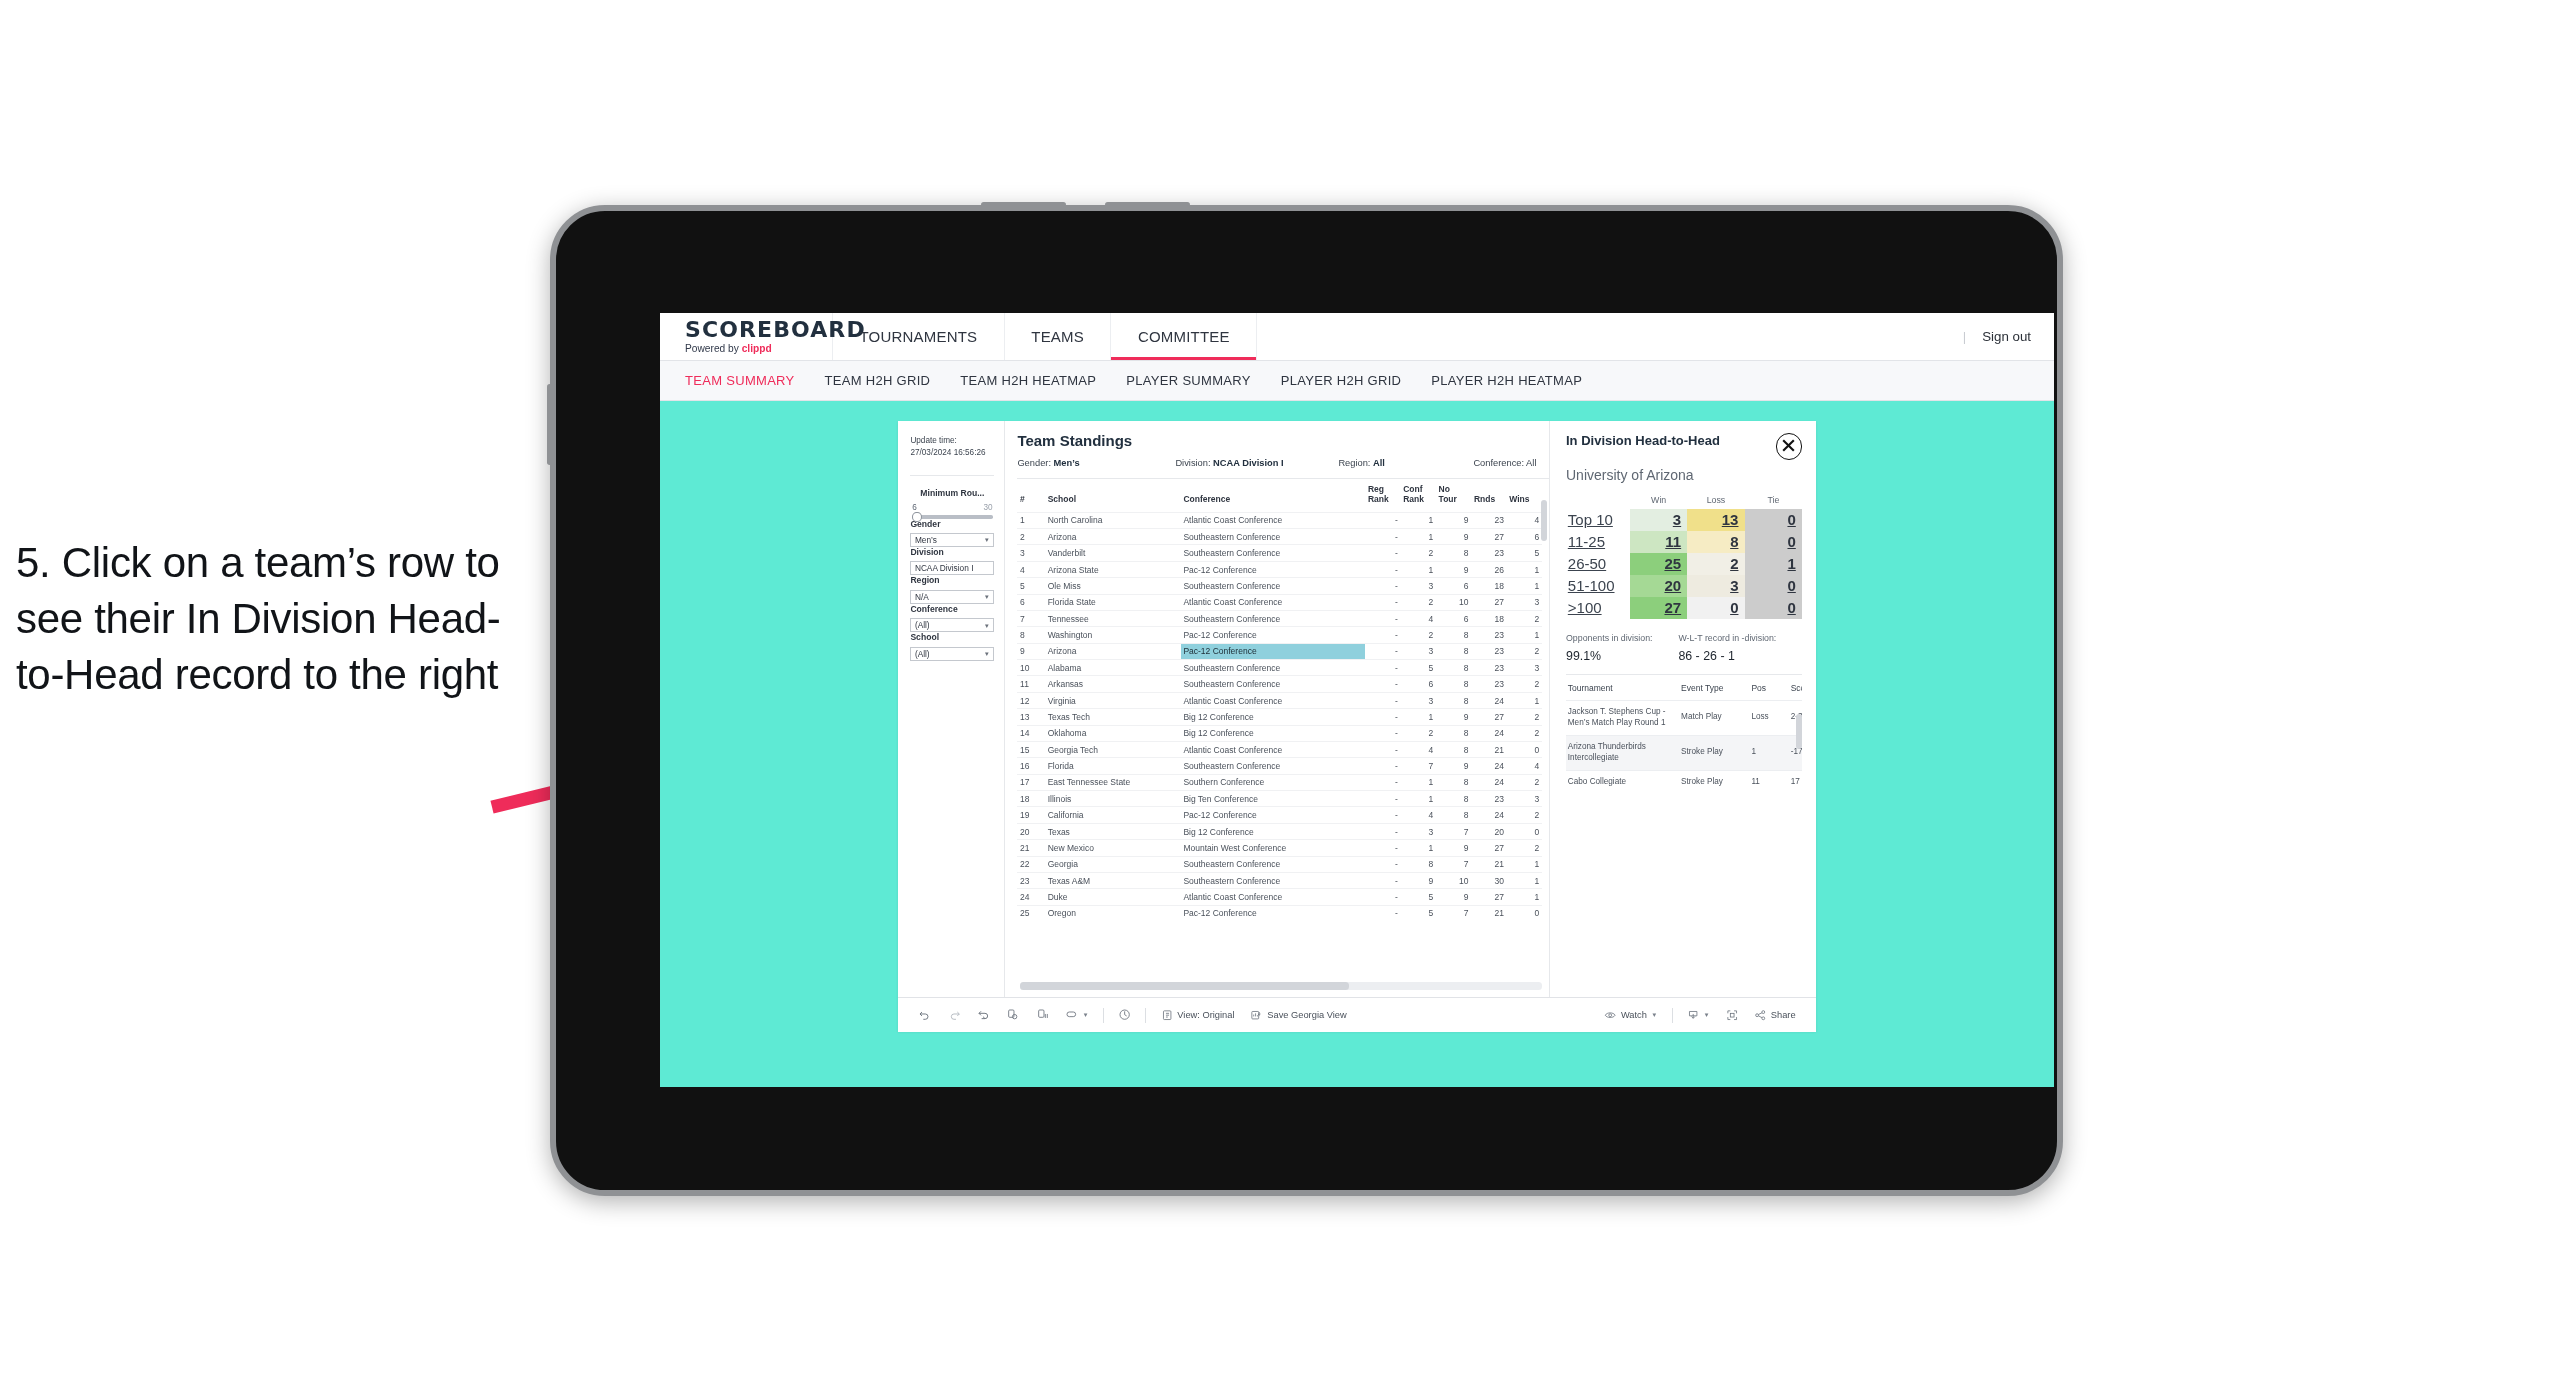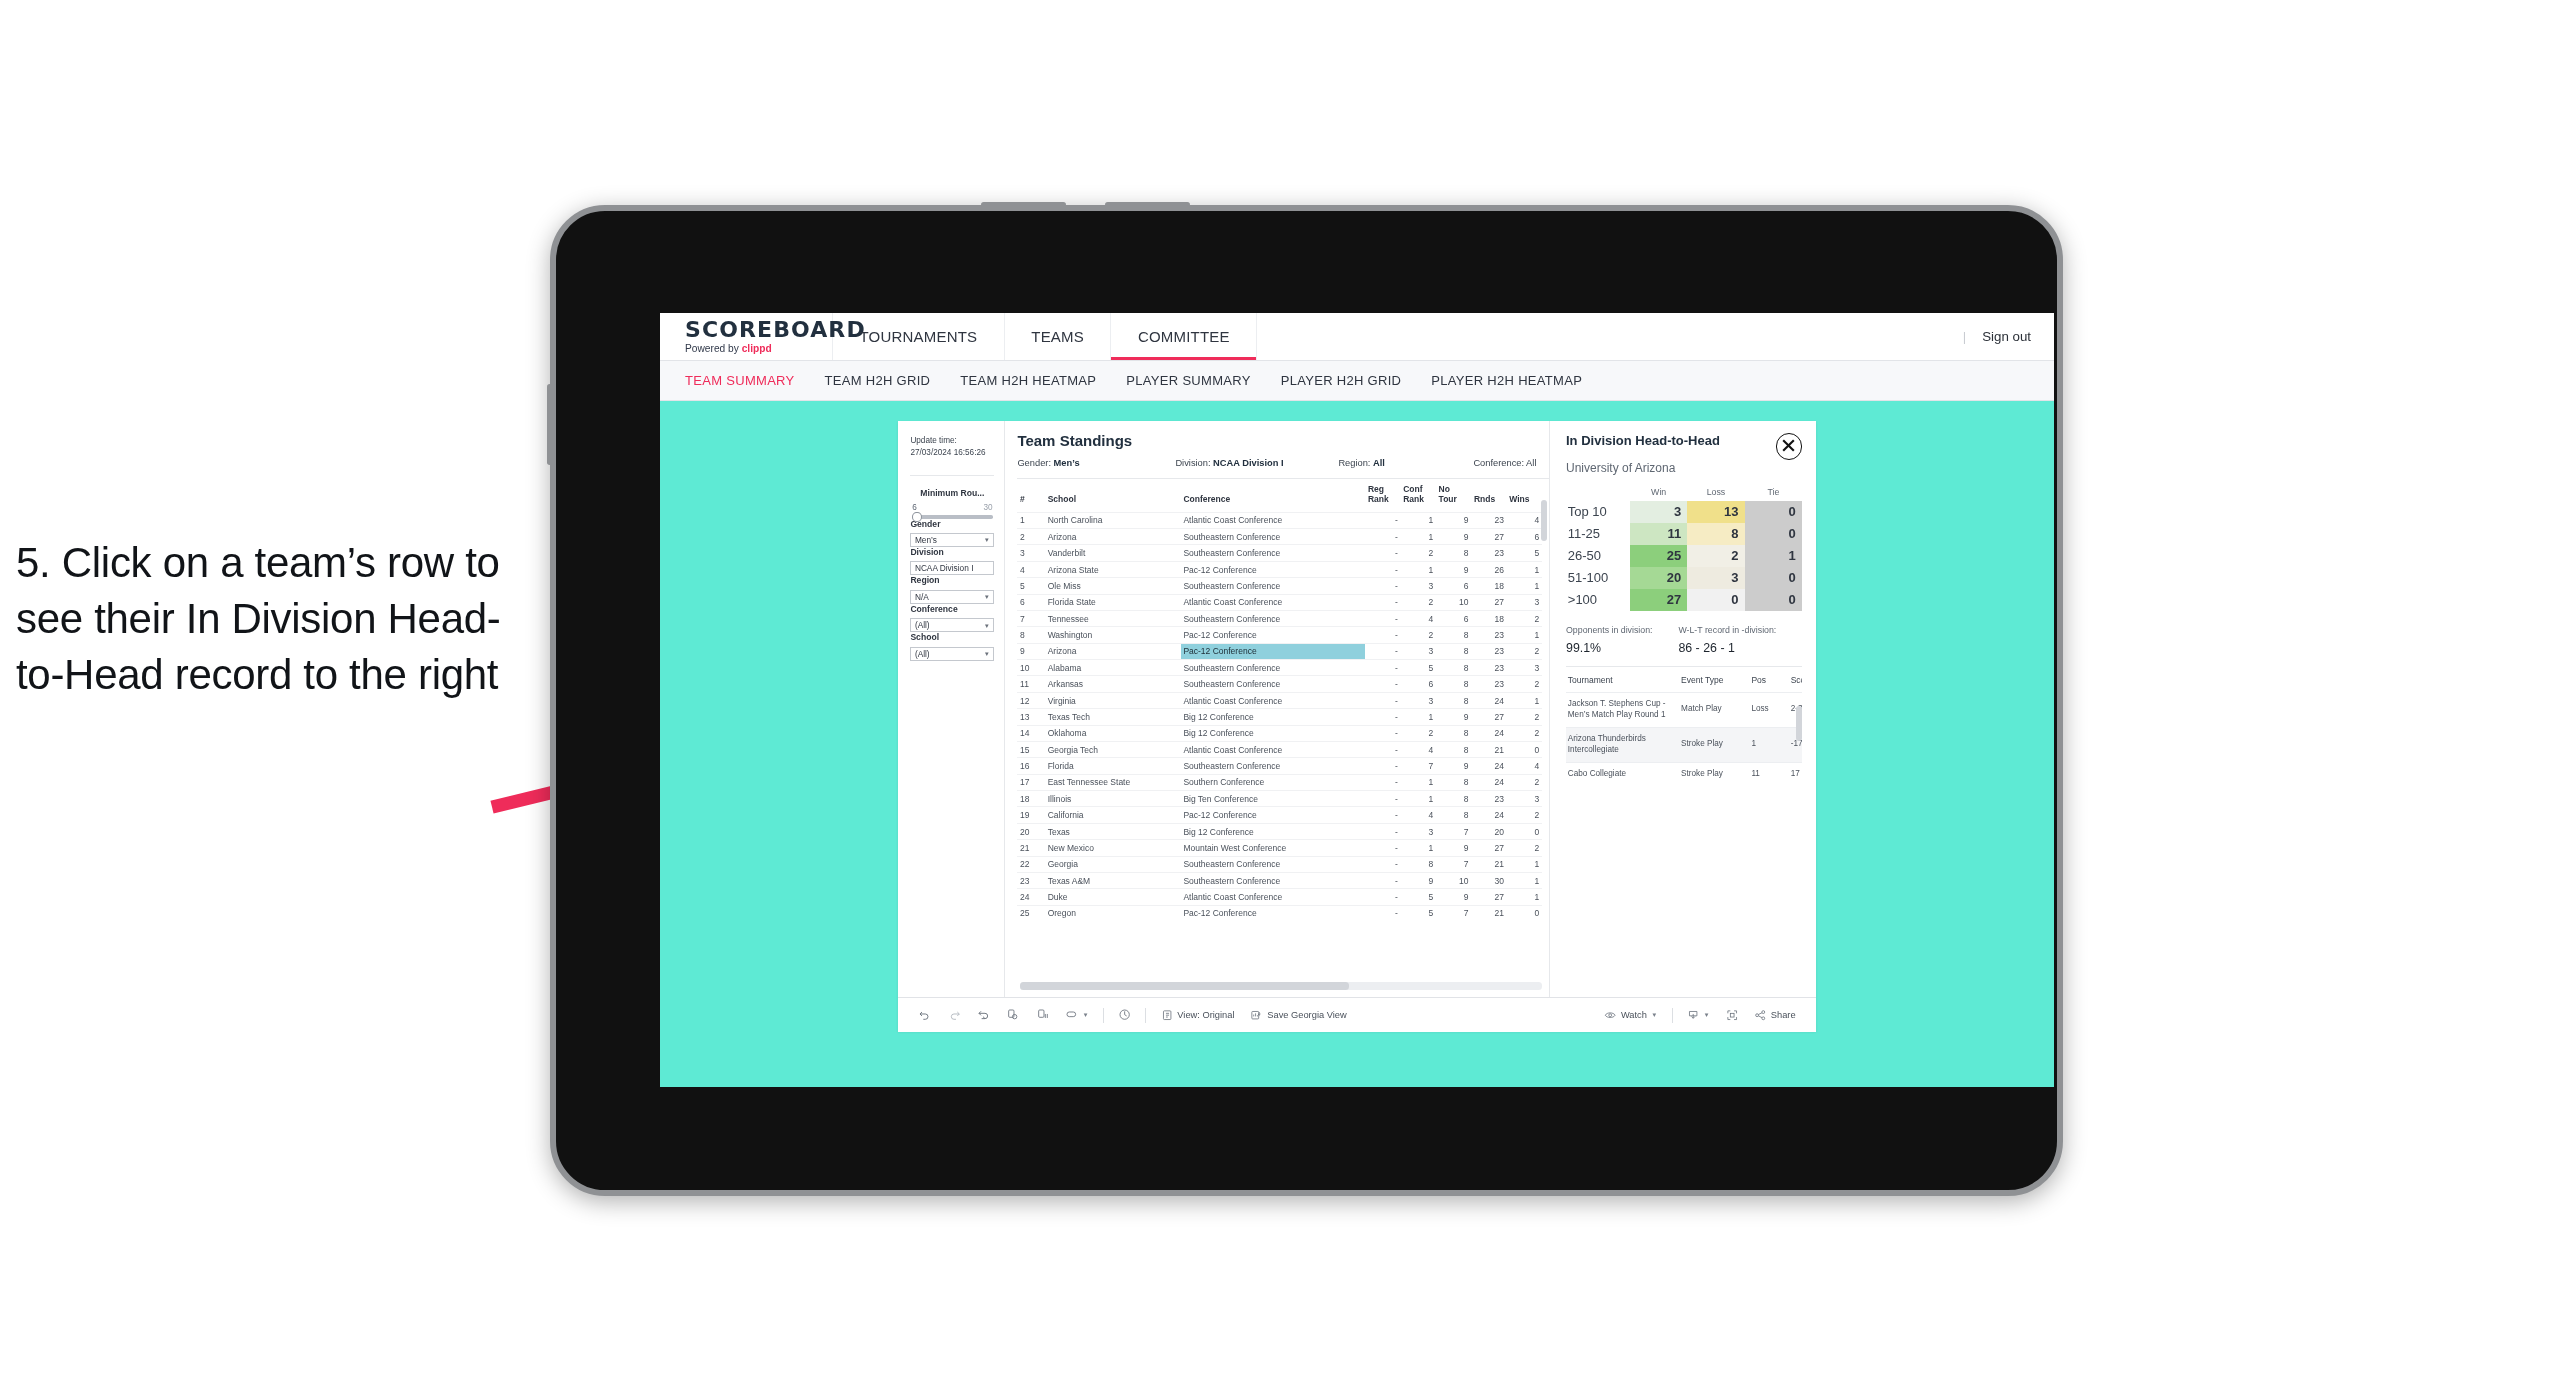--- a/index.html
+++ b/index.html
@@ -108,28 +108,28 @@
   tr.sel-row td.conf-hl{background:#8fd0dd;color:#20313a;}
   #tbl-wrap{flex:1;overflow:hidden;position:relative;padding-right:7px;}
   #vscroll{position:absolute;right:1.8px;top:21px;width:6.2px;height:41px;background:#d2d5da;border-radius:3.5px;}
   #hscroll-outer{height:8px;margin:3.5px 7px 7px 2.7px;background:#eceef1;border-radius:3.5px;position:relative;}
   #hscroll{position:absolute;left:0;top:0;width:63%;height:8px;background:#d2d5da;border-radius:3.5px;}
 
   
   #h2h{width:267px;border-left:0.9px solid #e6e8eb;padding:12.4px 14px 0 16px;box-sizing:border-box;
        position:relative;display:flex;flex-direction:column;}
   #h2h-title{font-size:13px;font-weight:bold;color:#22303f;line-height:1.2;}
-  #h2h-sub{font-size:12px;color:#5f6772;margin-top:12px;}
+  #h2h-sub{font-size:14px;color:#5f6772;margin-top:18px;}
   #close-btn{position:absolute;right:14px;top:12.4px;width:26.5px;height:26.5px;border:1.9px solid #111;
              border-radius:50%;box-sizing:border-box;cursor:pointer;}
   #close-btn svg{display:block;}
   table.h2h{border-collapse:collapse;width:100%;margin-top:10.6px;font-size:8.8px;table-layout:fixed;}
   table.h2h th{font-weight:normal;color:#5f6772;font-size:8.8px;text-align:center;padding-bottom:4.4px;}
   table.h2h th.lbl{width:62px;}
-  table.h2h td{height:22px;padding:0 6.2px;text-align:right;color:#2f3540;font-weight:bold;font-size:13px;}
+  table.h2h td{height:22px;padding:0 6.2px;text-align:right;color:#2f3540;font-weight:bold;font-size:15px;text-decoration:underline;}
   table.h2h td.lbl{text-align:left;font-weight:normal;color:#3c444f;padding-left:1.8px;background:#fff;}
   #h2h-stats{display:flex;margin-top:14px;padding-bottom:10.6px;border-bottom:0.9px solid #e6e8eb;}
   .stat{flex:1;}
   .stat.wide{flex:1.1;}
   .stat-k{font-size:8.8px;color:#5f6772;margin-bottom:6.2px;}
   .stat-v{font-size:12.4px;font-weight:normal;color:#1d242d;}
   table.tour{border-collapse:collapse;width:100%;font-size:8.2px;color:#4a515b;margin-top:8px;table-layout:fixed;}
   table.tour th{font-weight:normal;color:#3c444f;text-align:left;padding:0 3.5px 7px 1.8px;font-size:8.5px;}
   table.tour td{padding:6.2px 3.5px 6.2px 1.8px;border-top:0.9px solid #eceef1;vertical-align:middle;line-height:1.32;}
   table.tour tr.alt td{background:#f4f5f7;}

